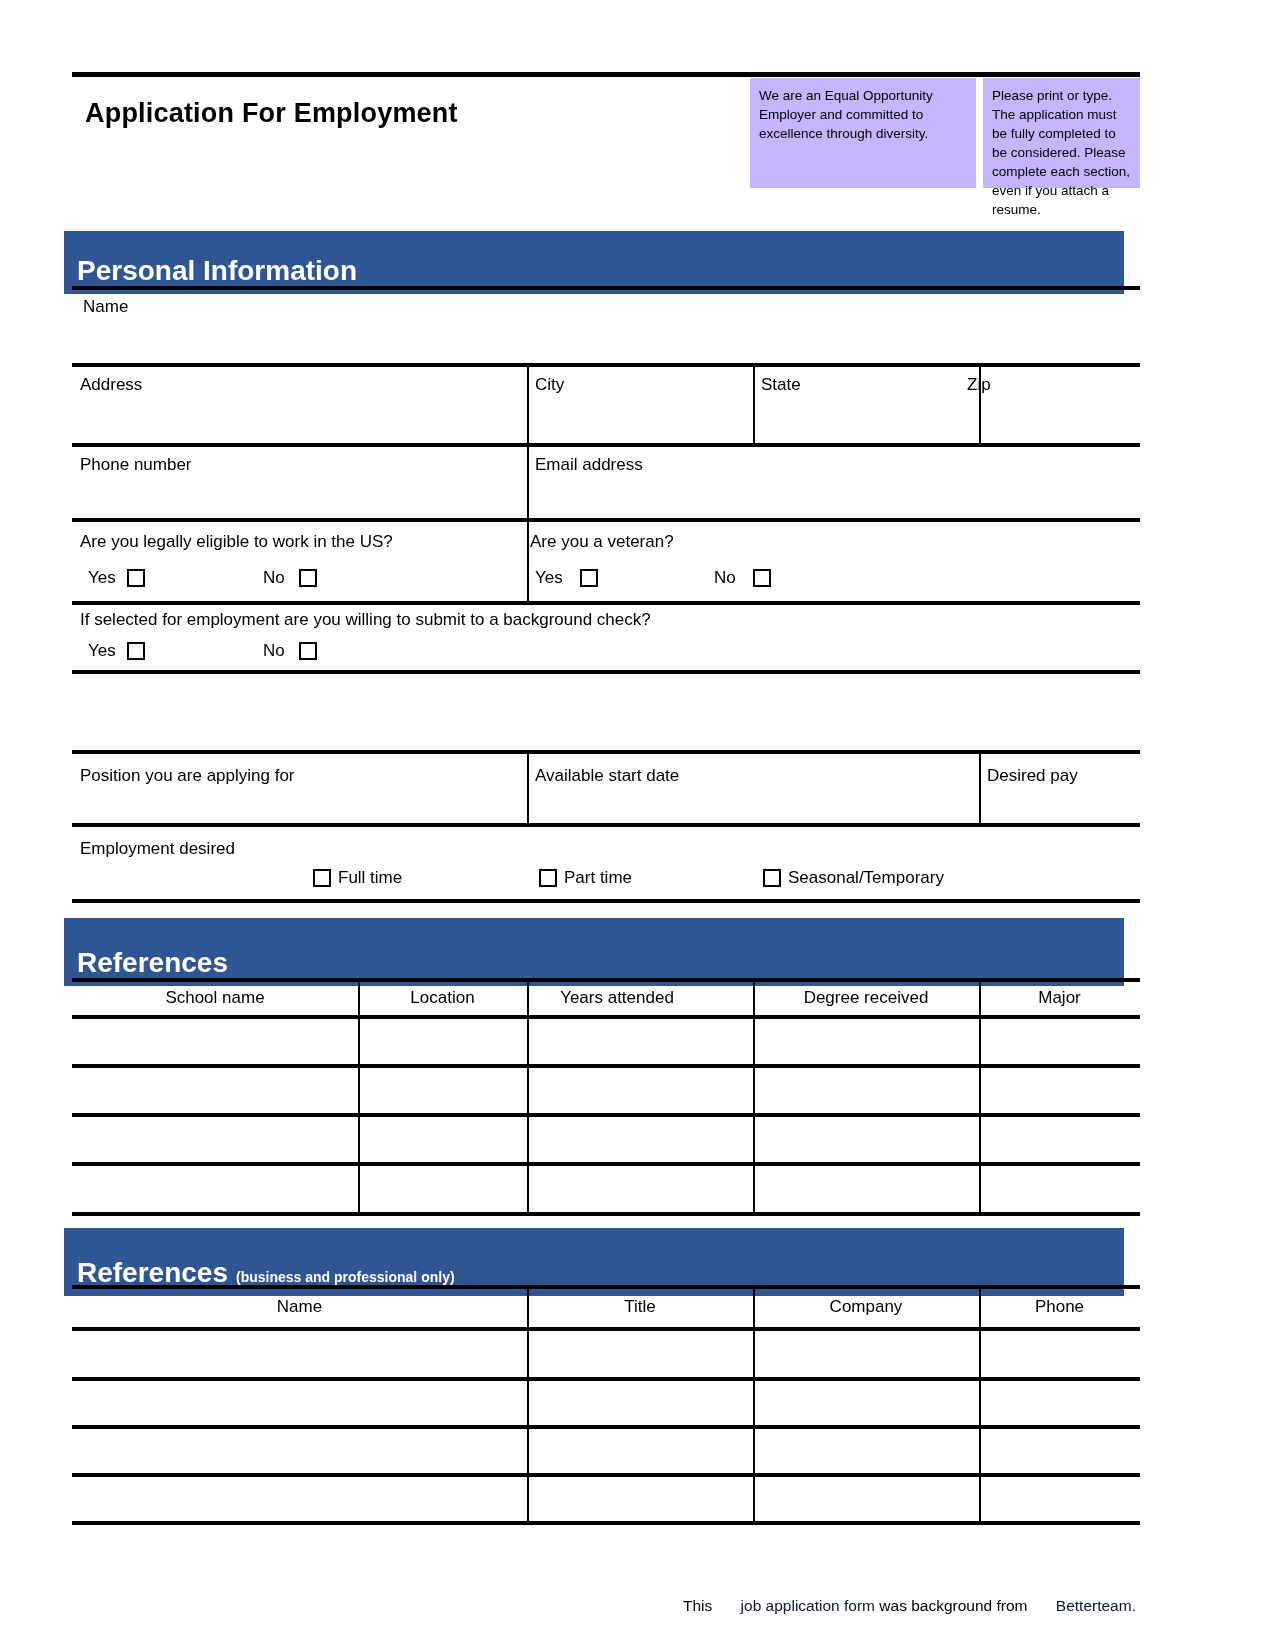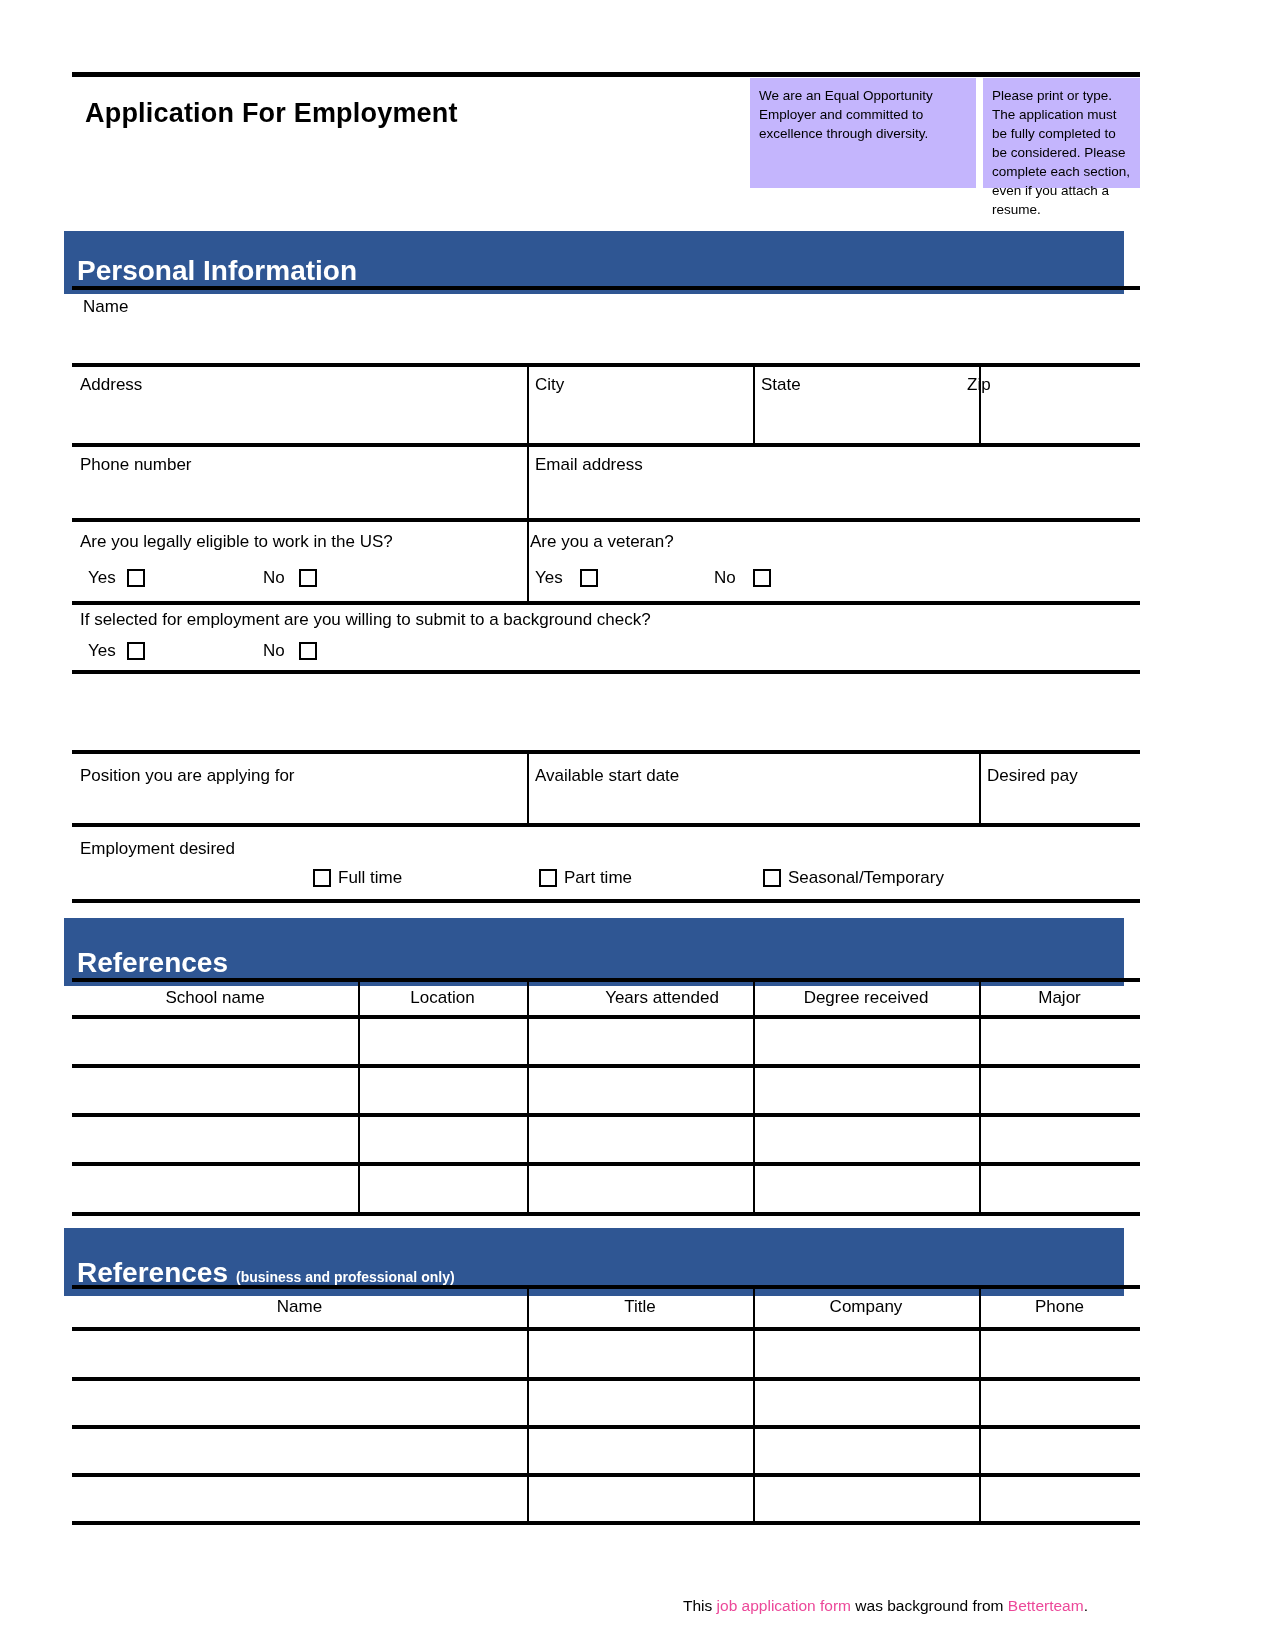--- a/index.html
+++ b/index.html
@@ -22,21 +22,21 @@
   .vline { position:absolute; width:2px; background:#000; }
 
   .lbl { position:absolute; font-size:17px; white-space:nowrap; }
   .hdr { position:absolute; font-size:17px; text-align:center; }
 
   .cb { position:absolute; width:14px; height:14px; border:2px solid #000; background:#fff; }
 
   .cell { position:absolute; background:transparent; }
 
   .footer { position:absolute; left:683px; top:1597px; font-size:15.5px; white-space:nowrap; }
-  .flink { color:#ec4899; cursor:pointer; }
+  .flink { color:#0f172a; cursor:pointer;margin-left:24px; }
 </style>
 </head>
 <body>
 
 <div class="page">
 
   <div class="top-rule"></div>
   <h1 class="doc-title">Application For Employment</h1>
   <div class="note note-eeo">We are an Equal Opportunity Employer and committed to excellence through diversity.</div>
   <div class="note note-instr">Please print or type. The application must be fully completed to be considered. Please complete each section, even if you attach a resume.</div>
@@ -116,21 +116,21 @@
   </div>
   <div class="hline" style="top:978px;"></div>
 
   <div class="vline" style="left:358px;top:982px;height:230px;"></div>
   <div class="vline" style="left:527px;top:982px;height:230px;"></div>
   <div class="vline" style="left:753px;top:982px;height:230px;"></div>
   <div class="vline" style="left:979px;top:982px;height:230px;"></div>
 
   <span class="hdr" style="left:72px;top:988px;width:286px;">School name</span>
   <span class="hdr" style="left:358px;top:988px;width:169px;">Location</span>
-  <span class="hdr" style="left:557px;top:988px;width:210px;">Years attended</span>
+  <span class="hdr" style="left:512px;top:988px;width:210px;">Years attended</span>
   <span class="hdr" style="left:753px;top:988px;width:226px;">Degree received</span>
   <span class="hdr" style="left:979px;top:988px;width:161px;">Major</span>
   <div class="hline" style="top:1015px;"></div>
 
   <div class="cell" style="left:72px;top:1019px;width:286px;height:45px;"></div>
   <div class="cell" style="left:360px;top:1019px;width:167px;height:45px;"></div>
   <div class="cell" style="left:529px;top:1019px;width:224px;height:45px;"></div>
   <div class="cell" style="left:755px;top:1019px;width:224px;height:45px;"></div>
   <div class="cell" style="left:981px;top:1019px;width:159px;height:45px;"></div>
   <div class="hline" style="top:1064px;"></div>

